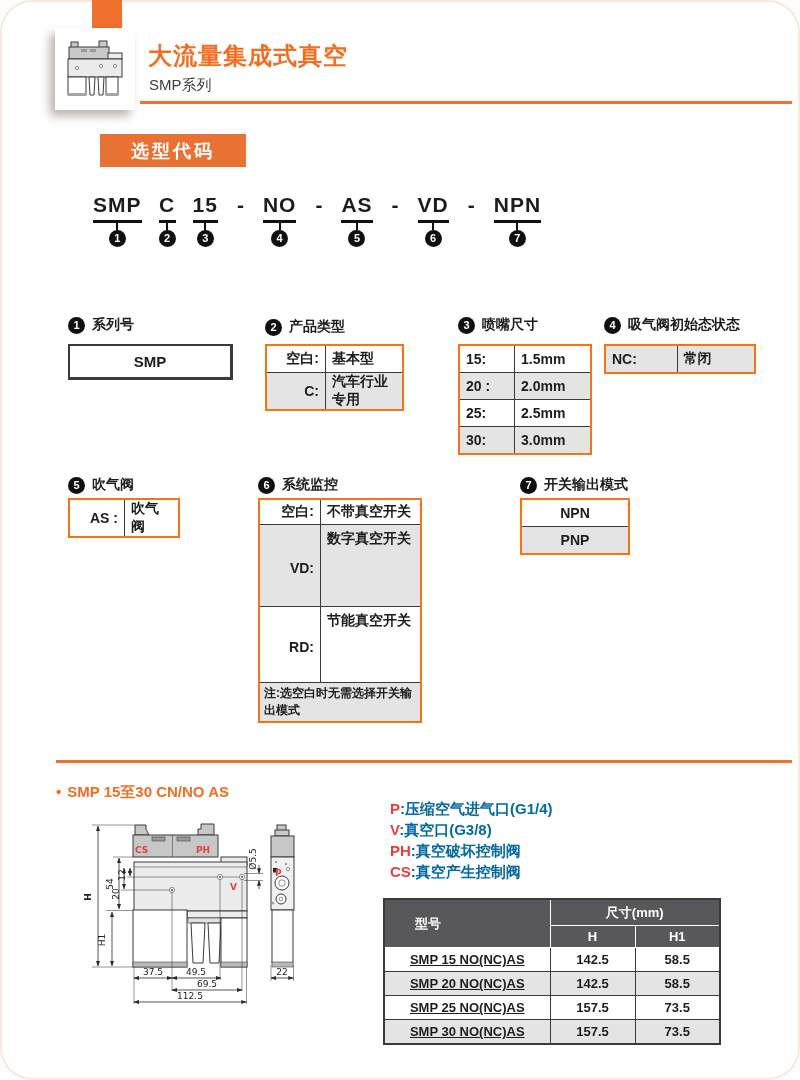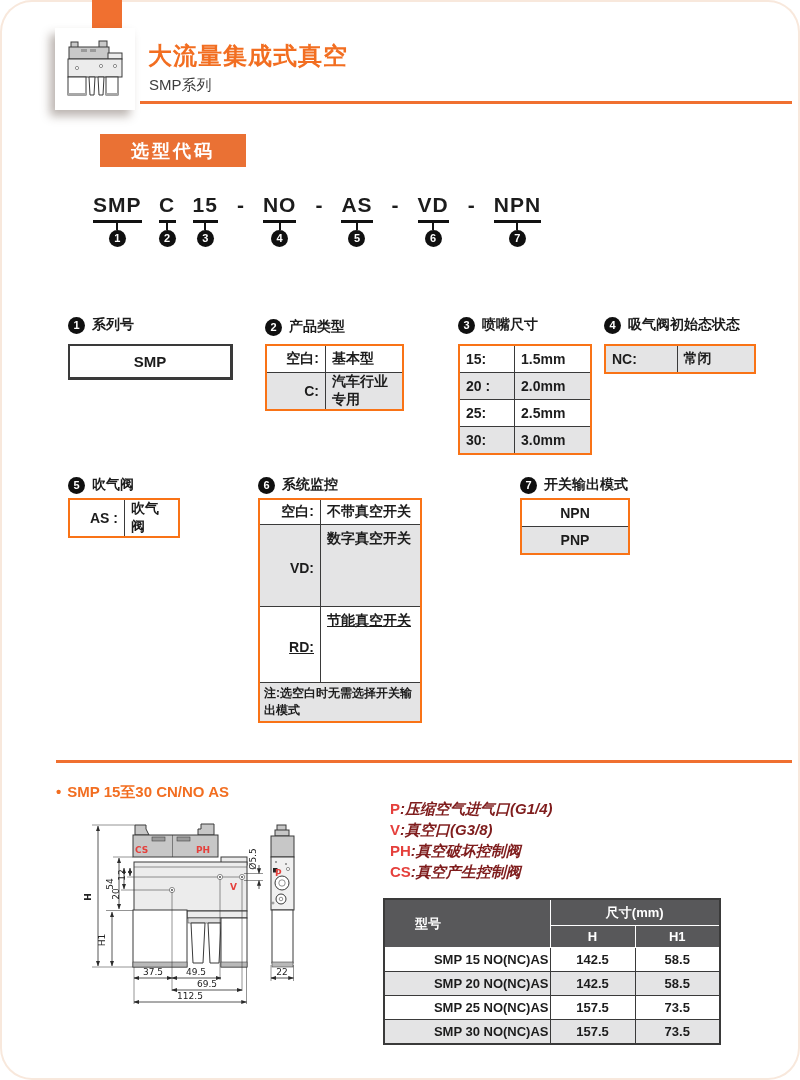--- a/index.html
+++ b/index.html
@@ -38,37 +38,37 @@
   tr.alt{background:#e4e4e5;}
   #t1box{position:absolute;left:68px;top:344px;width:160px;height:31px;border:2px solid #3a3a3a;
          border-right-width:3px;border-bottom-width:3px;display:flex;align-items:center;justify-content:center;
          font-size:15px;font-weight:bold;background:#fff;}
   #t2{left:265px;top:344px;width:139px;}
   #t3{left:458px;top:344px;width:134px;}
   #t4{left:604px;top:344px;width:152px;}
   #t5{left:68px;top:498px;width:112px;}
   #t6{left:258px;top:498px;width:164px;}
   #t6 td.tall{height:76px;vertical-align:top;padding-top:5px;}
-  #t6 td.tall2{height:70px;vertical-align:top;padding-top:5px;text-decoration:underline;}
+  #t6 td.tall2{height:70px;vertical-align:top;padding-top:5px;}
   #t6 td.vmid{vertical-align:middle;}
   #t6 .note-cell{font-size:12px;font-weight:bold;background:#e4e4e5;height:20px;padding:2px 4px;text-align:left;}
   #t7{left:520px;top:498px;width:110px;}
   #t7 td{text-align:center;}
   
   .bullet-line{position:absolute;left:56px;top:783px;font-size:15px;font-weight:bold;color:#F26E21;display:flex;gap:6px;}
   .legend{position:absolute;left:390px;top:798px;font-size:15px;font-weight:bold;line-height:21px;}
   .legend .k{color:#E5403C;}
-  .legend .d{color:#7f1d1d;font-style:italic;}
+  .legend .d{color:#0369a1;}
   
   table.sizes{position:absolute;left:383px;top:898px;width:336px;border-collapse:collapse;table-layout:fixed;
               border:2px solid #3a3a3a;}
   table.sizes th{background:#58585A;color:#fff;font-size:13px;font-weight:bold;border:1.4px solid #fff;}
   table.sizes th.model-h{border-left:2px solid #3a3a3a;text-align:left;padding-left:30px;}
   table.sizes td{border:1.6px solid #3a3a3a;font-size:13px;font-weight:600;height:21px;}
-  table.sizes td.m{text-align:right;}
+  table.sizes td.m{text-align:center;text-decoration:underline;}
   table.sizes td.n{text-align:center;}
   tr.salt{background:#e4e4e5;}
   th.h-size{height:23px;margin-top:24px;}
   th.h-sub{height:19px;}
   
   #drawing{position:absolute;left:55px;top:795px;}
   .dimtxt{font-size:9px;fill:#222;font-family:"DejaVu Sans",sans-serif;}
   .porttxt{font-size:9px;font-weight:bold;fill:#E5403C;font-family:"DejaVu Sans",sans-serif;}
   .part{stroke:#3a3a3a;stroke-width:1;}
   .thin{stroke:#3a3a3a;stroke-width:0.55;}

